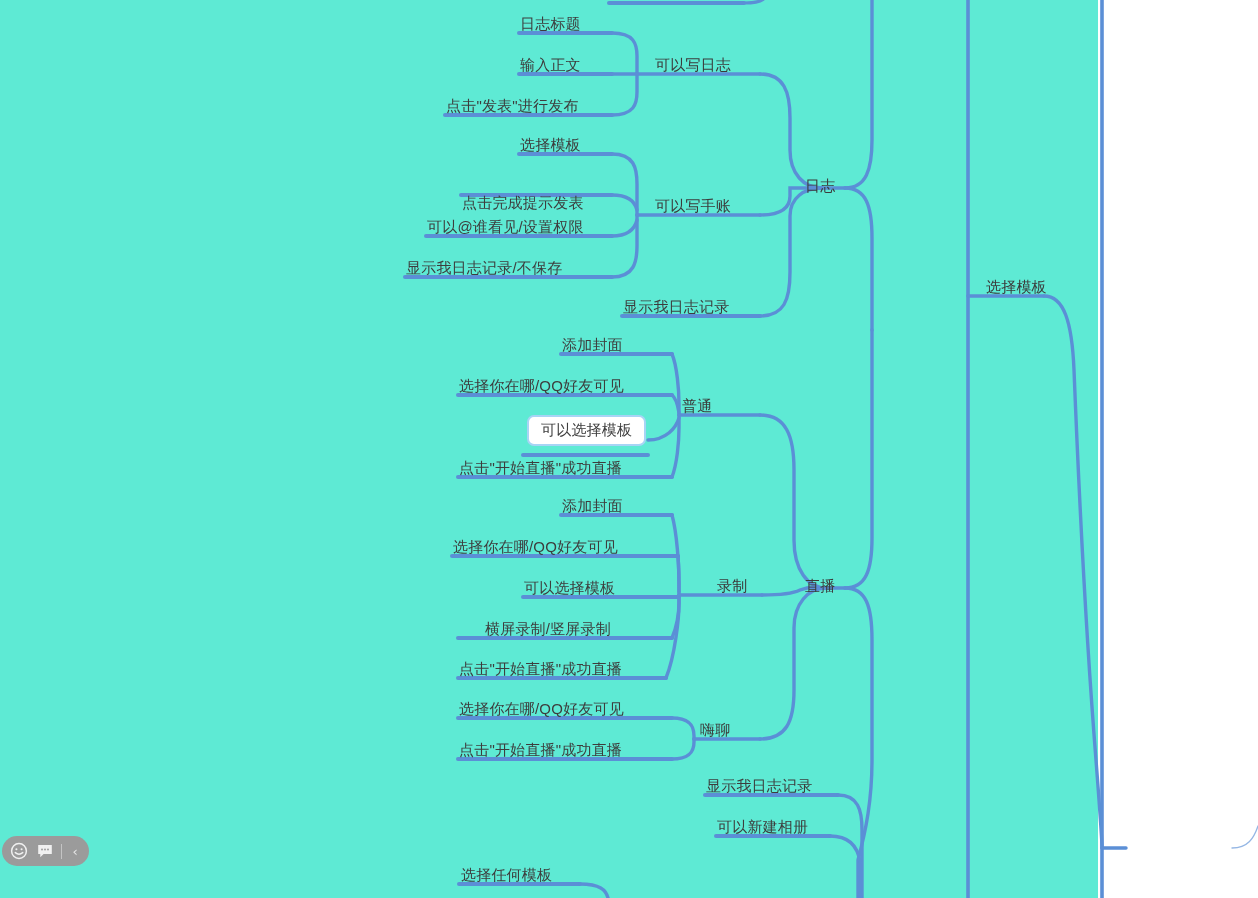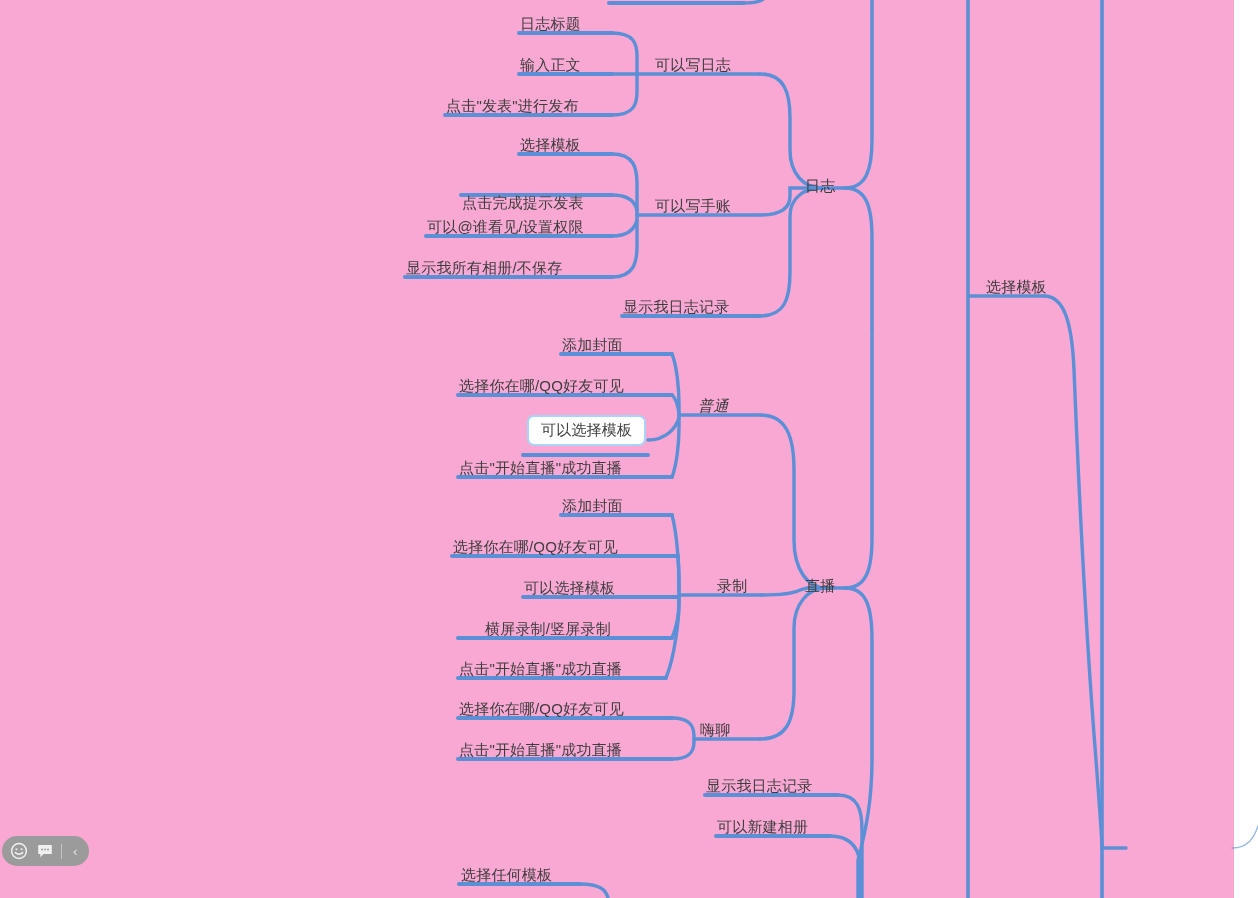--- a/index.html
+++ b/index.html
@@ -5,22 +5,22 @@
   * { box-sizing: border-box; }
   html, body {
     margin: 0; padding: 0;
     width: 1258px; height: 898px;
     background: #ffffff;
     font-family: "Liberation Sans", "DejaVu Sans", sans-serif;
     overflow: hidden;
   }
   #canvas {
     position: relative;
-    width: 1234px; height: 898px;
-    background: #f9a8d4;
+    width: 1098px; height: 898px;
+    background: #5eead4;
   }
   svg.edges {
     position: absolute; top: 0; left: 0;
     width: 1258px; height: 898px;
     pointer-events: none;
   }
   
   .node {
     position: absolute;
     white-space: nowrap;
@@ -201,34 +201,34 @@
 
   <div class="node leaf" style="left:520px; top:33px;">日志标题</div>
   <div class="node leaf" style="left:520px; top:74px;">输入正文</div>
   <div class="node leaf" style="left:446px; top:115px;">点击"发表"进行发布</div>
 
   <div class="node branch" style="left:655px; top:74px;">可以写日志</div>
 
   <div class="node leaf" style="left:520px; top:154px;">选择模板</div>
   <div class="node leaf" style="left:462px; top:212px;">点击完成提示发表</div>
   <div class="node leaf" style="left:427px; top:236px;">可以@谁看见/设置权限</div>
-  <div class="node leaf" style="left:406px; top:277px;">显示我所有相册/不保存</div>
+  <div class="node leaf" style="left:406px; top:277px;">显示我日志记录/不保存</div>
 
   <div class="node branch" style="left:655px; top:215px;">可以写手账</div>
 
   <div class="node leaf" style="left:623px; top:316px;">显示我日志记录</div>
 
   <div class="node branch" style="left:805px; top:195px;">日志</div>
 
   <div class="node leaf" style="left:562px; top:354px;">添加封面</div>
   <div class="node leaf" style="left:459px; top:395px;">选择你在哪/QQ好友可见</div>
   <div class="node selected" style="left:527px; top:446px;">可以选择模板</div>
   <div class="node leaf" style="left:459px; top:477px;">点击"开始直播"成功直播</div>
 
-  <div class="node branch" style="left:698px; top:415px;font-style:italic;">普通</div>
+  <div class="node branch" style="left:682px; top:415px;">普通</div>
 
   <div class="node leaf" style="left:562px; top:515px;">添加封面</div>
   <div class="node leaf" style="left:453px; top:556px;">选择你在哪/QQ好友可见</div>
   <div class="node leaf" style="left:524px; top:597px;">可以选择模板</div>
   <div class="node leaf" style="left:485px; top:638px;">横屏录制/竖屏录制</div>
   <div class="node leaf" style="left:459px; top:678px;">点击"开始直播"成功直播</div>
 
   <div class="node branch" style="left:698px; top:595px;margin-left:19px;">录制</div>
 
   <div class="node leaf" style="left:459px; top:718px;">选择你在哪/QQ好友可见</div>

